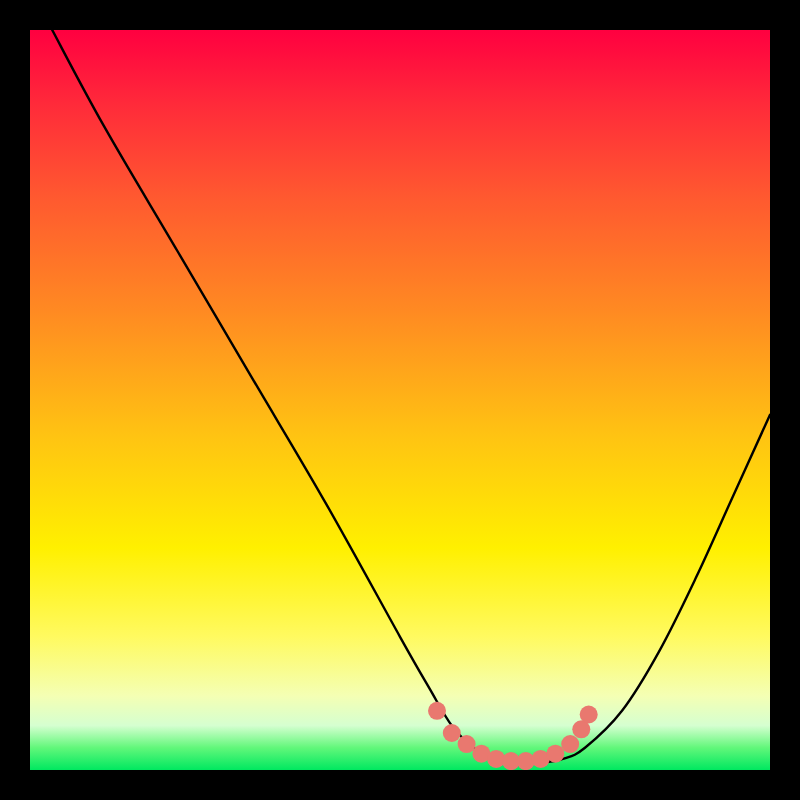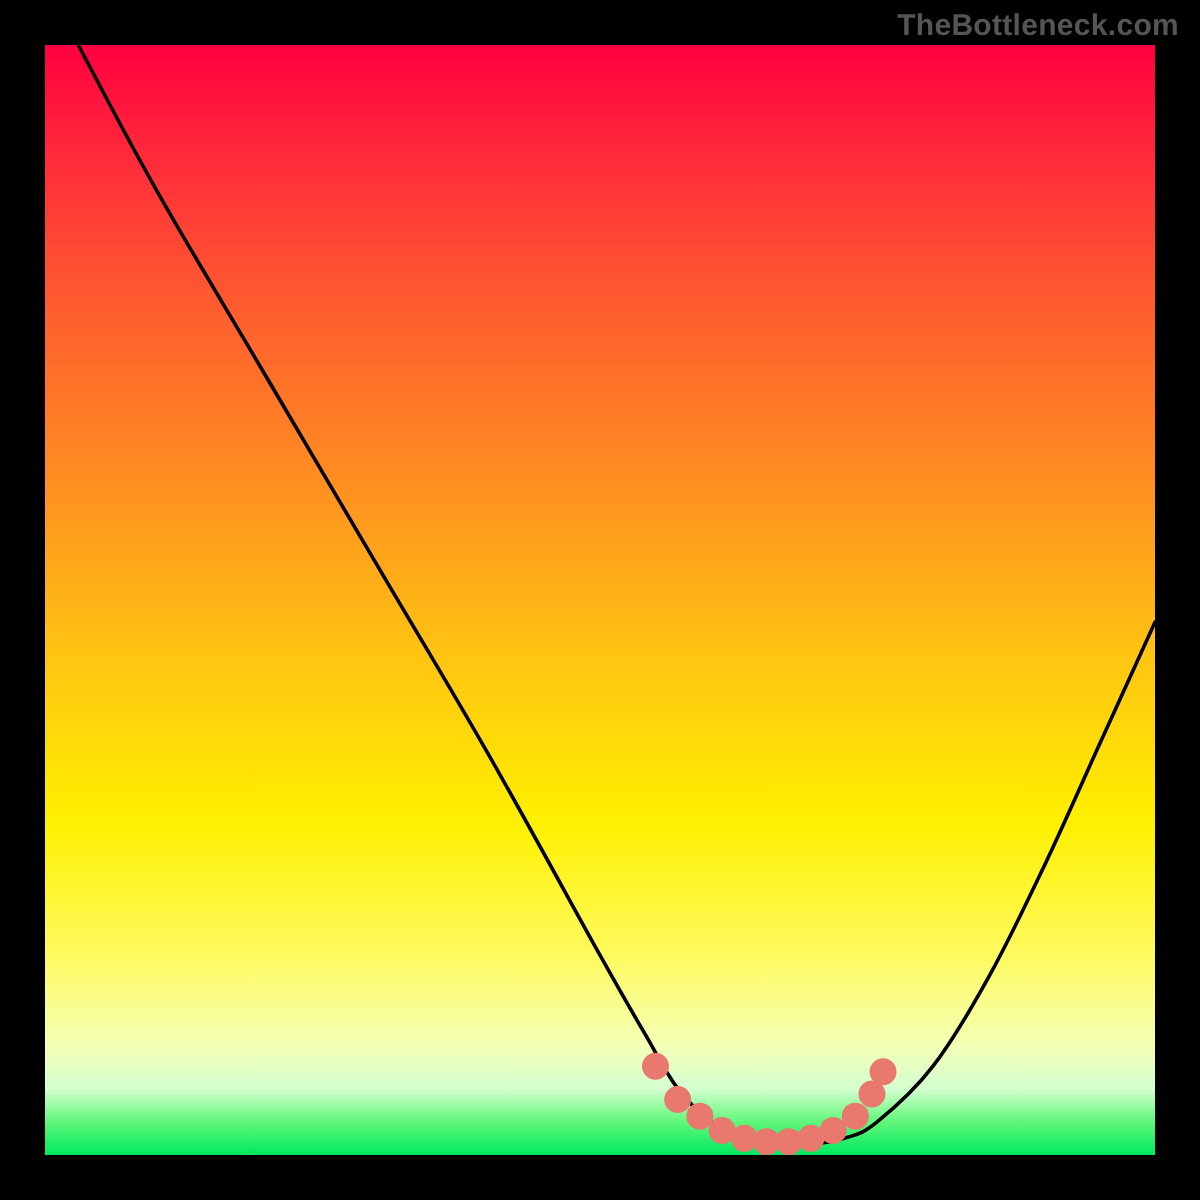--- a/index.html
+++ b/index.html
@@ -55,21 +55,20 @@
     font-size: 20px;
     font-weight: 600;
     letter-spacing: 0.2px;
     user-select: none;
   }
 </style>
 </head>
 <body>
 
 <div class="stage">
-  <div class="watermark">TheBottleneck.com</div>
 
   <div class="plot">
     <div class="grad"></div>
     <svg class="curve" viewBox="0 0 740 740" preserveAspectRatio="none">
       <path id="curvePath" fill="none" stroke="#000000" stroke-width="2.4" stroke-linecap="round" d="M 22.2 0.0 C 31.5 17.3, 51.4 56.2, 74.0 96.2 C 96.6 136.2, 121.4 176.7, 148.0 222.0 C 174.6 267.3, 195.4 302.5, 222.0 347.8 C 248.6 393.1, 269.4 427.0, 296.0 473.6 C 322.6 520.2, 351.4 573.5, 370.0 606.8 C 388.6 640.1, 390.3 642.6, 399.6 658.6 C 408.9 674.6, 413.8 684.9, 421.8 695.6 C 429.8 706.3, 436.0 711.8, 444.0 717.8 C 452.0 723.8, 458.2 726.2, 466.2 728.9 C 474.2 731.6, 480.4 731.9, 488.4 732.6 C 496.4 733.3, 502.6 733.3, 510.6 732.6 C 518.6 731.9, 524.8 731.6, 532.8 728.9 C 540.8 726.2, 544.3 726.5, 555.0 717.8 C 565.7 709.1, 578.7 698.1, 592.0 680.8 C 605.3 663.5, 615.7 645.6, 629.0 621.6 C 642.3 597.6, 652.7 575.6, 666.0 547.6 C 679.3 519.6, 689.7 495.5, 703.0 466.2 C 716.3 436.9, 733.3 399.5, 740.0 384.8"></path>
       <g id="markerGroup">
           <circle cx="407.0" cy="680.8" r="9" fill="#e9786f"></circle>
           <circle cx="421.8" cy="703.0" r="9" fill="#e9786f"></circle>
           <circle cx="436.6" cy="714.1" r="9" fill="#e9786f"></circle>
           <circle cx="451.4" cy="723.7" r="9" fill="#e9786f"></circle>

